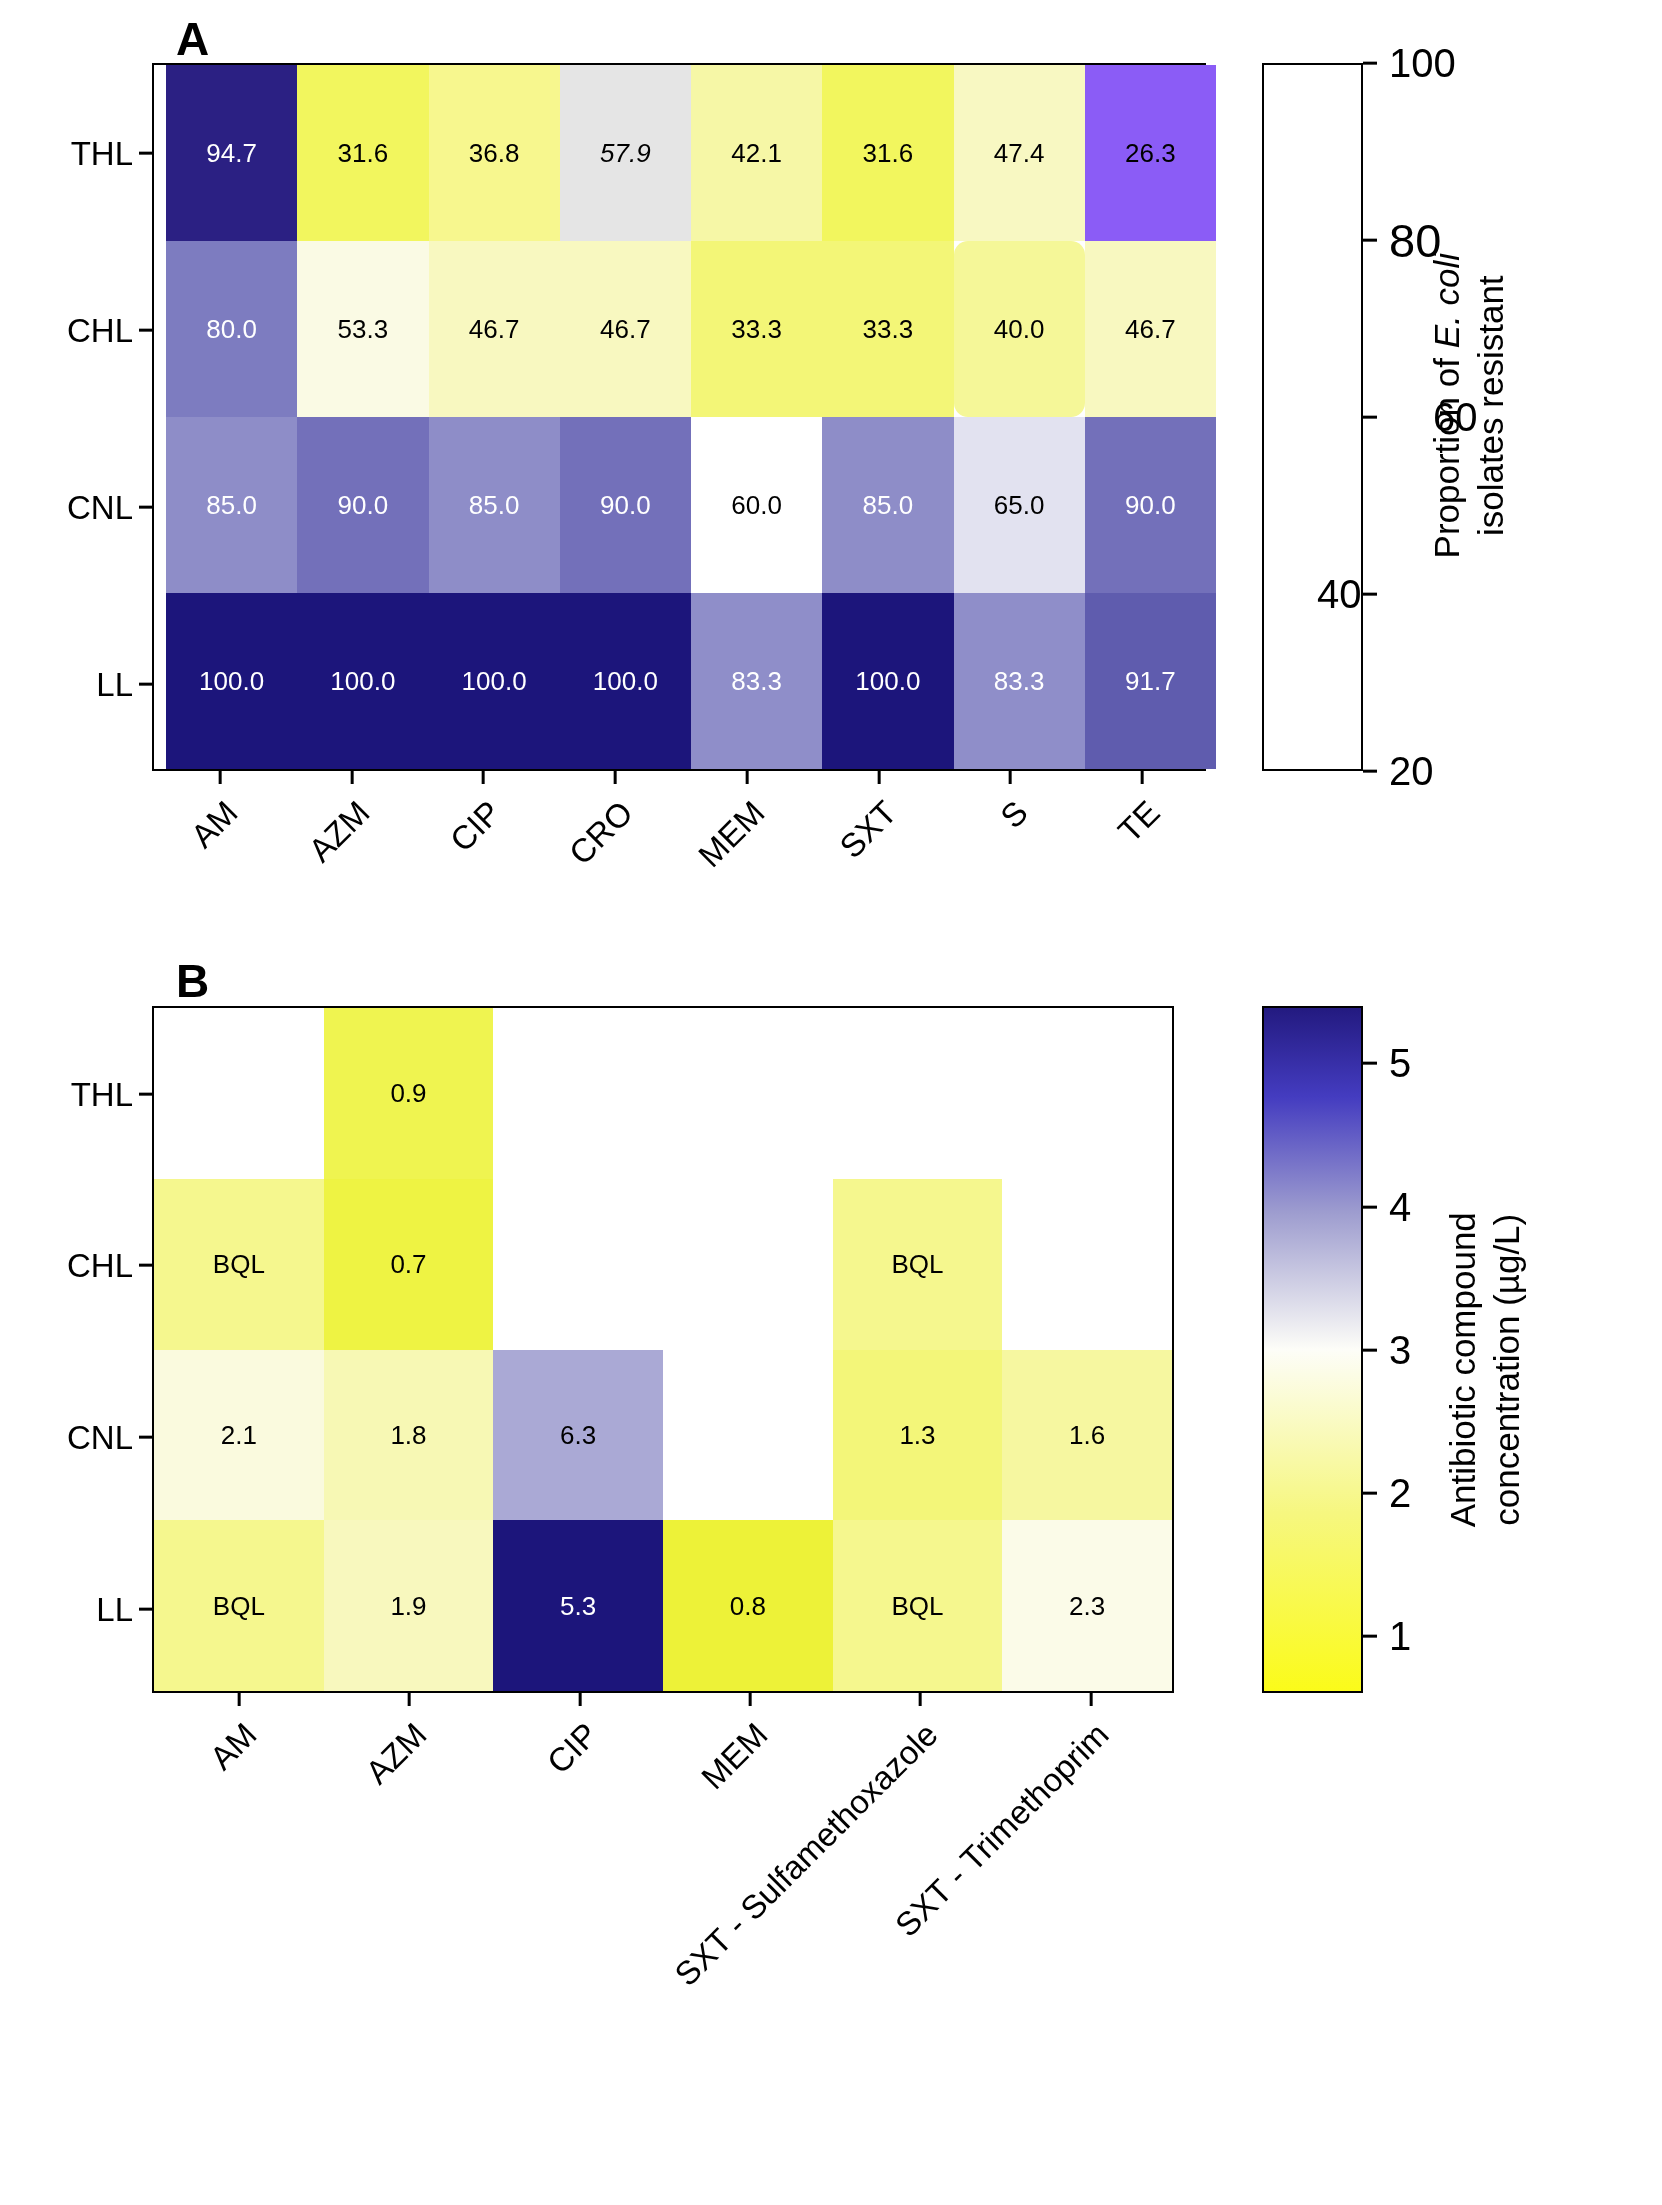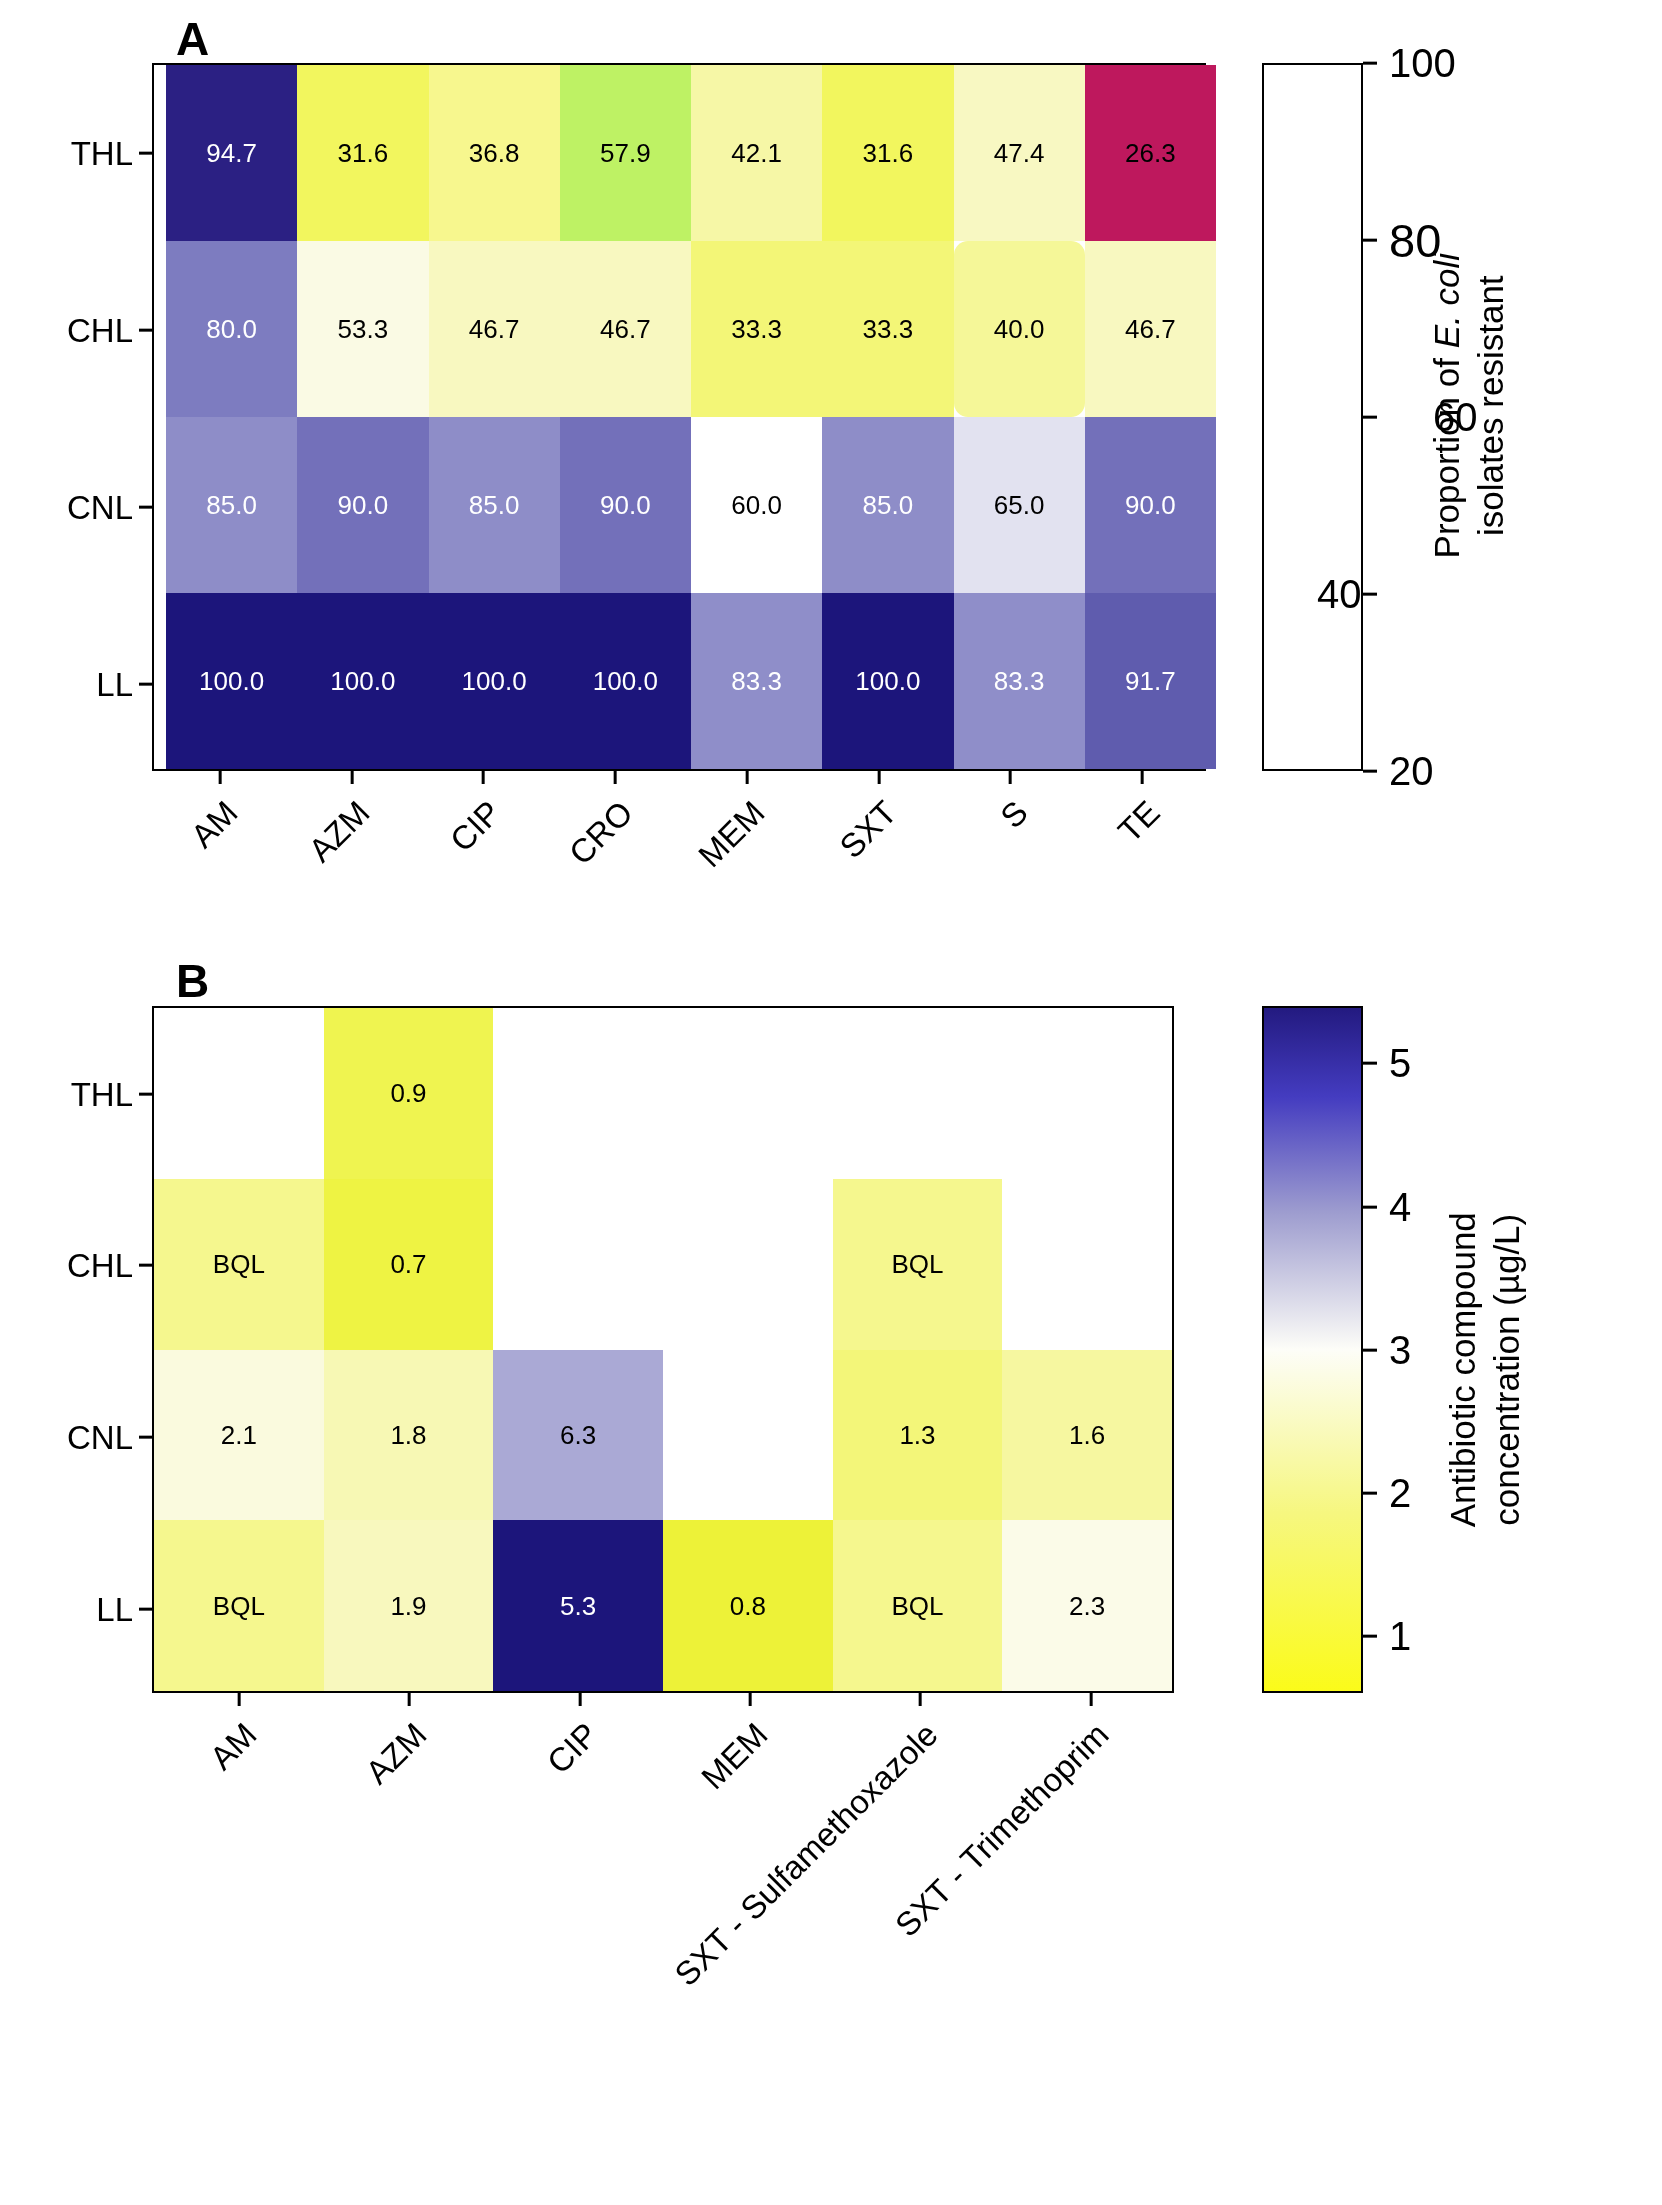--- a/index.html
+++ b/index.html
@@ -113,25 +113,25 @@
 <body>
 
 <div class="panel" id="panel-a">
   <div class="panel-letter" style="left:176px; top:16px;">A</div>
 
   <div class="heatmap" id="hm-a" style="left:152px; top:63px; width:1054px; height:708px;">
     <div class="hm-grid" id="hm-a-grid" style="grid-template-columns: repeat(8, 1fr); grid-template-rows: repeat(4, 1fr); padding-left: 12px;">
         <div class="cell" style="background: rgb(43, 32, 131); color: rgb(255, 255, 255);">94.7</div>
         <div class="cell" style="background: rgb(242, 246, 94); color: rgb(0, 0, 0);">31.6</div>
         <div class="cell" style="background: rgb(247, 247, 142); color: rgb(0, 0, 0);">36.8</div>
-        <div class="cell" style="background: #bef264; color: rgb(0, 0, 0);">57.9</div>
+        <div class="cell" style="background: #e5e5e5; color: rgb(0, 0, 0); font-style: italic;">57.9</div>
         <div class="cell" style="background: rgb(246, 247, 166); color: rgb(0, 0, 0);">42.1</div>
         <div class="cell" style="background: rgb(242, 246, 94); color: rgb(0, 0, 0);">31.6</div>
         <div class="cell" style="background: rgb(248, 248, 194); color: rgb(0, 0, 0);">47.4</div>
-        <div class="cell" style="background: #be185d; color: rgb(0, 0, 0);">26.3</div>
+        <div class="cell" style="background: #8b5cf6; color: rgb(0, 0, 0);">26.3</div>
         <div class="cell" style="background: rgb(125, 124, 192); color: rgb(255, 255, 255);">80.0</div>
         <div class="cell" style="background: rgb(250, 250, 228); color: rgb(0, 0, 0);">53.3</div>
         <div class="cell" style="background: rgb(248, 248, 192); color: rgb(0, 0, 0);">46.7</div>
         <div class="cell" style="background: rgb(248, 248, 192); color: rgb(0, 0, 0);">46.7</div>
         <div class="cell" style="background: rgb(243, 246, 119); color: rgb(0, 0, 0);">33.3</div>
         <div class="cell" style="background: rgb(243, 246, 119); color: rgb(0, 0, 0);">33.3</div>
         <div class="cell" style="background: rgb(245, 247, 152); color: rgb(0, 0, 0); border-radius: 14px;">40.0</div>
         <div class="cell" style="background: rgb(248, 248, 192); color: rgb(0, 0, 0);">46.7</div>
         <div class="cell" style="background: rgb(142, 141, 200); color: rgb(255, 255, 255);">85.0</div>
         <div class="cell" style="background: rgb(115, 112, 186); color: rgb(255, 255, 255);">90.0</div>

